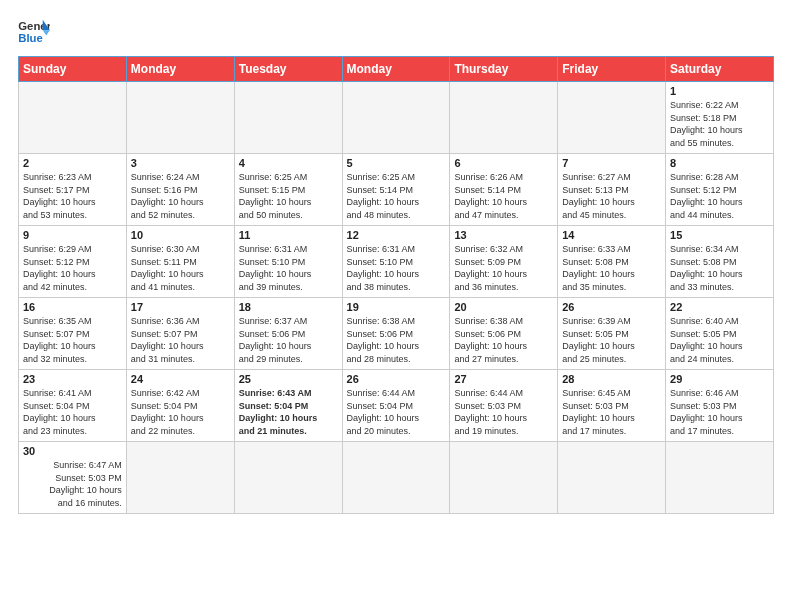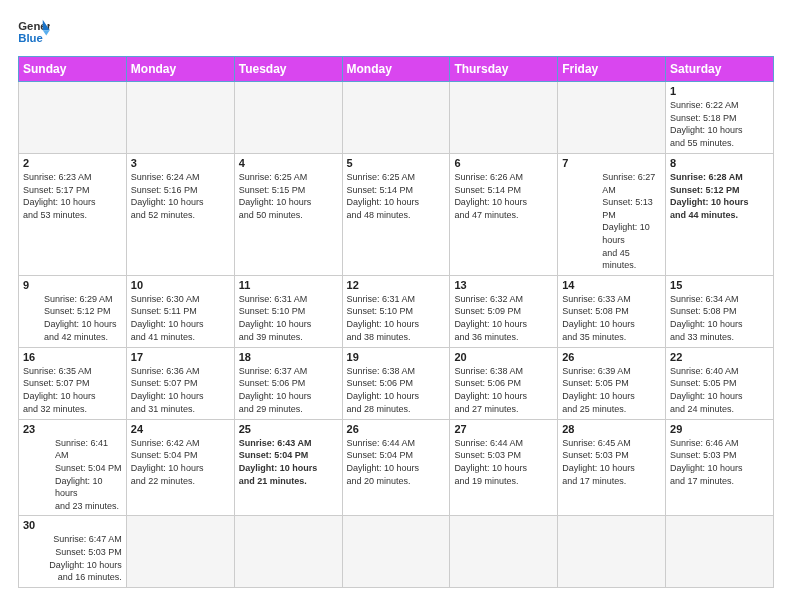--- a/index.html
+++ b/index.html
@@ -43,21 +43,21 @@
     .location {
       font-size: 14px;
       color: #444;
     }
     .calendar {
       width: 100%;
       border-collapse: collapse;
       table-layout: fixed;
     }
     .calendar thead tr th {
-      background: #d946ef;
+      background: #ef4444;
       color: #fff;
       font-size: 12px;
       font-weight: bold;
       padding: 5px 4px;
       text-align: left;
       border: 1px solid #5a9fd4;
     }
     .calendar tbody tr td {
       vertical-align: top;
       border: 1px solid #ccc;
@@ -165,37 +165,37 @@
           </td>
           <td>
             <span class="day-number">6</span>
             <div class="day-info" style="white-space: pre-line;">Sunrise: 6:26 AM
 Sunset: 5:14 PM
 Daylight: 10 hours
 and 47 minutes.</div>
           </td>
           <td>
             <span class="day-number">7</span>
-            <div class="day-info" style="white-space: pre-line; margin-left: 40px;">Sunrise: 6:27 AM
+            <div class="day-info" style="white-space: pre-line;">Sunrise: 6:27 AM
 Sunset: 5:13 PM
 Daylight: 10 hours
 and 45 minutes.</div>
           </td>
           <td>
             <span class="day-number">8</span>
-            <div class="day-info" style="white-space: pre-line; font-weight: bold;">Sunrise: 6:28 AM
+            <div class="day-info" style="white-space: pre-line;">Sunrise: 6:28 AM
 Sunset: 5:12 PM
 Daylight: 10 hours
 and 44 minutes.</div>
           </td>
         </tr>
         <tr>
           <td>
             <span class="day-number">9</span>
-            <div class="day-info" style="white-space: pre-line; margin-left: 21px;">Sunrise: 6:29 AM
+            <div class="day-info" style="white-space: pre-line;">Sunrise: 6:29 AM
 Sunset: 5:12 PM
 Daylight: 10 hours
 and 42 minutes.</div>
           </td>
           <td>
             <span class="day-number">10</span>
             <div class="day-info" style="white-space: pre-line;">Sunrise: 6:30 AM
 Sunset: 5:11 PM
 Daylight: 10 hours
 and 41 minutes.</div>
@@ -283,21 +283,21 @@
             <span class="day-number">22</span>
             <div class="day-info" style="white-space: pre-line;">Sunrise: 6:40 AM
 Sunset: 5:05 PM
 Daylight: 10 hours
 and 24 minutes.</div>
           </td>
         </tr>
         <tr>
           <td>
             <span class="day-number">23</span>
-            <div class="day-info" style="white-space: pre-line; margin-left: 32px;">Sunrise: 6:41 AM
+            <div class="day-info" style="white-space: pre-line;">Sunrise: 6:41 AM
 Sunset: 5:04 PM
 Daylight: 10 hours
 and 23 minutes.</div>
           </td>
           <td>
             <span class="day-number">24</span>
             <div class="day-info" style="white-space: pre-line;">Sunrise: 6:42 AM
 Sunset: 5:04 PM
 Daylight: 10 hours
 and 22 minutes.</div>

